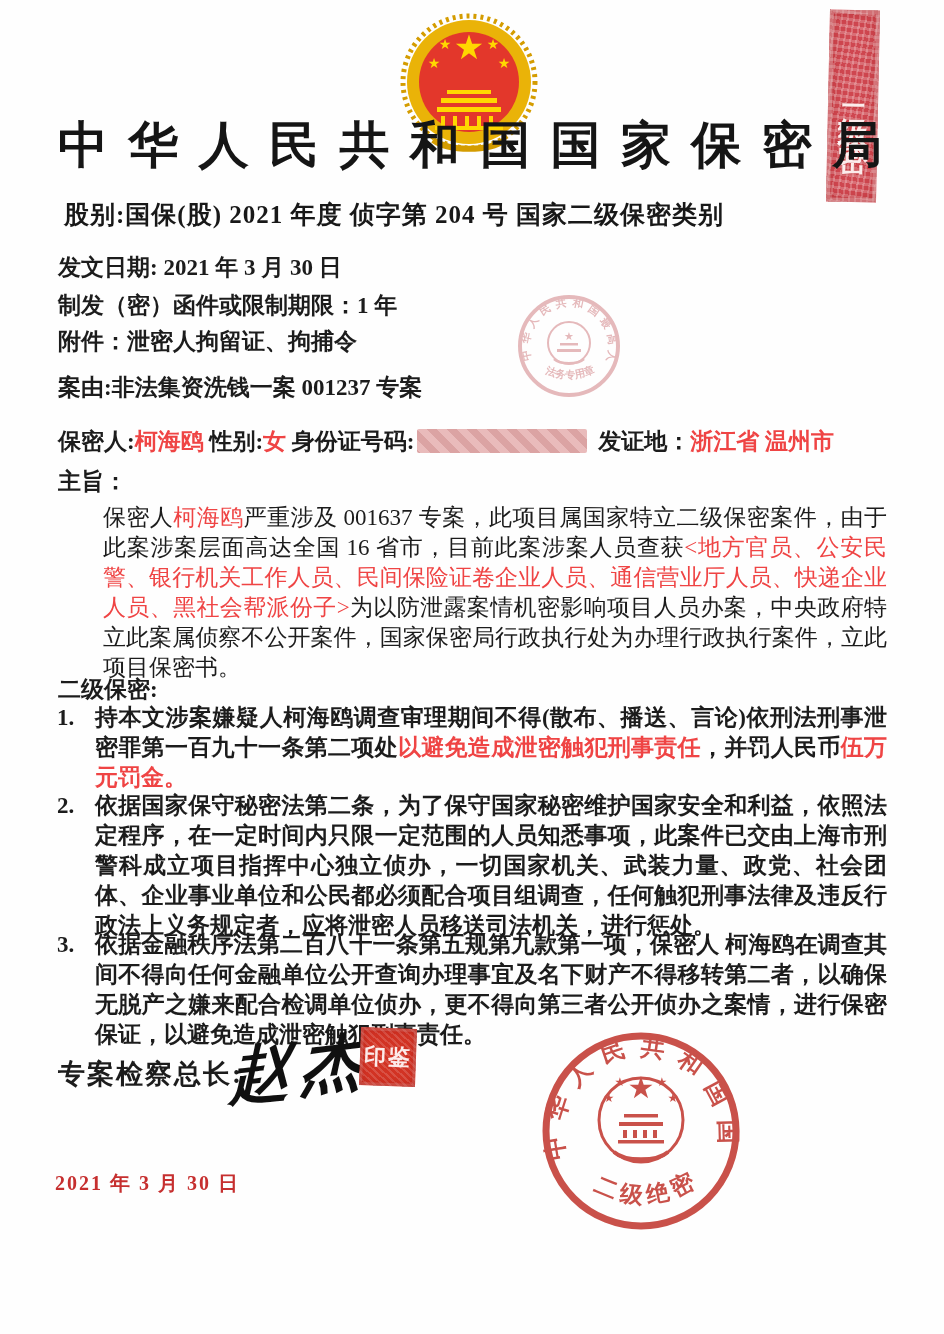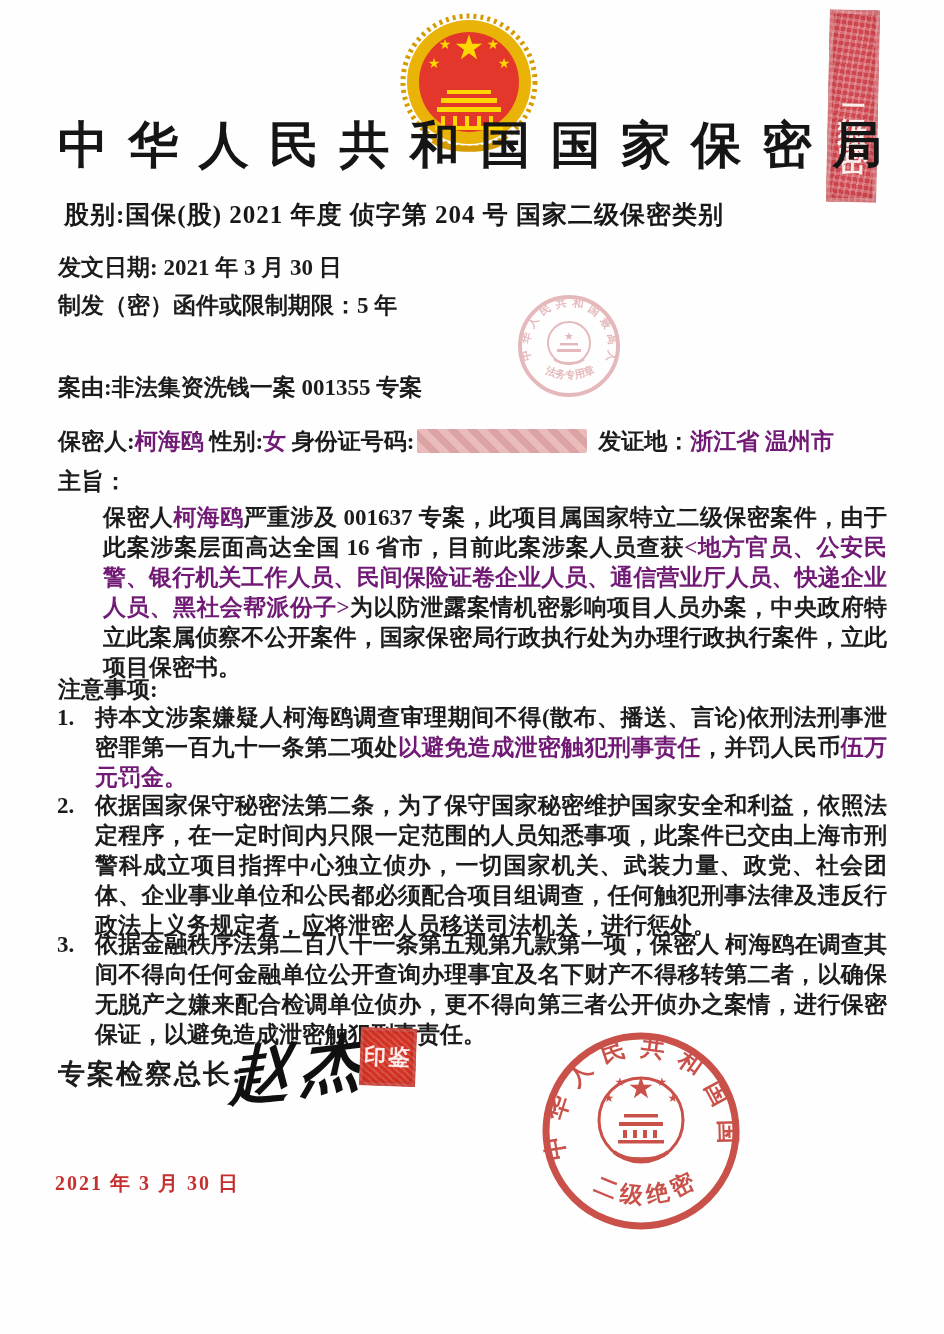--- a/index.html
+++ b/index.html
@@ -1,20 +1,20 @@
 <!DOCTYPE html>
 <html><head>
 <meta charset="utf-8">
 <style>
   html,body{margin:0;padding:0;background:#ffffff;}
   .page{
     position:relative;width:944px;height:1334px;background:#fefefe;overflow:hidden;
     font-family:"Liberation Serif","DejaVu Serif",serif;color:#1c1c1c;
   }
-  .t-red{color:#701a75;}
+  .t-red{color:#ef4444;}
   
   .emblem{position:absolute;left:398px;top:2px;z-index:1;}
   .corner-stamp{
     position:absolute;left:828px;top:10px;width:50px;height:192px;z-index:2;
     background:
       repeating-linear-gradient(7deg, rgba(255,255,255,.22) 0 3px, rgba(255,255,255,0) 3px 7px),
       repeating-linear-gradient(98deg, rgba(255,230,230,.25) 0 2px, rgba(255,255,255,0) 2px 6px),
       #cf4750;
     box-shadow:inset 0 0 0 4px rgba(255,255,255,.28), inset 0 0 14px rgba(150,20,20,.55);
     transform:rotate(1.2deg);
@@ -43,21 +43,21 @@
   .person-row{position:absolute;left:58px;top:426px;width:830px;font-size:23px;font-weight:700;white-space:nowrap;}
   .redacted{
     display:inline-block;width:170px;height:24px;vertical-align:-4px;margin:0 6px 0 2px;
     background-image:
       linear-gradient(45deg,#e7b4b4 25%,#d89a9a 25%,#d89a9a 50%,#e7b4b4 50%,#e7b4b4 75%,#d89a9a 75%);
     background-size:20px 20px;border-radius:2px;opacity:.9;
   }
   .subject-label{position:absolute;left:58px;top:466px;font-size:23px;font-weight:700;}
   .subject-par{
     position:absolute;left:103px;top:503px;width:784px;
-    font-size:23px;line-height:30px;font-weight:700;text-align:justify;
+    font-size:23px;line-height:30px;font-weight:400;text-align:justify;
   }
   
   .notes-title{position:absolute;left:58px;top:674px;font-size:23px;font-weight:700;}
   .note{position:absolute;left:57px;width:830px;display:flex;font-size:23px;line-height:30px;font-weight:700;}
   .note .num{flex:0 0 38px;}
   .note .body{flex:1;text-align:justify;}
   .note-1{top:703px;}
   .note-2{top:791px;}
   .note-3{top:930px;}
   
@@ -110,22 +110,23 @@
   <div class="corner-stamp">
     <span>二级保密</span>
   </div>
 
   <div class="doc-title">中华人民共和国国家保密局</div>
   <div class="doc-subtitle">股别:国保(股) 2021 年度 侦字第 204 号 国家二级保密类别</div>
 
   <div class="meta-row1">
     <span>发文日期: 2021 年 3 月 30 日</span>
   </div>
-  <div class="meta-row2">制发（密）函件或限制期限：5 年</div>
-  <div class="meta-row4">案由:非法集资洗钱一案 001355 专案</div>
+  <div class="meta-row2">制发（密）函件或限制期限：1 年</div>
+  <div class="meta-row3">附件：泄密人拘留证、拘捕令</div>
+  <div class="meta-row4">案由:非法集资洗钱一案 001237 专案</div>
 
   <svg class="mid-stamp" width="106" height="106" viewBox="0 0 106 106">
     <defs>
       <path id="midRing" d="M 15.4 66.7 A 40 40 0 1 1 90.6 66.7" fill="none"></path>
       <path id="midBottom" d="M 29 80 Q 53 91 77 80" fill="none"></path>
     </defs>
     <g opacity="0.55">
       <circle cx="53" cy="53" r="49" fill="none" stroke="#c96b6f" stroke-width="4"></circle>
       <text font-size="11" font-weight="700" fill="#c96b6f">
         <textPath href="#midRing" startOffset="0" textLength="218" lengthAdjust="spacing">中华人民共和国最高人民检察院</textPath>
@@ -143,21 +144,21 @@
 
   <div class="person-row">
     <span>保密人:</span><span class="t-red">柯海鸥</span><span> 性别:</span><span class="t-red">女</span><span> 身份证号码:</span><span class="redacted"></span><span> 发证地：</span><span class="t-red">浙江省 温州市</span>
   </div>
 
   <div class="subject-label">主旨：</div>
   <div class="subject-par">
     <span>保密人</span><span class="t-red">柯海鸥</span><span>严重涉及 001637 专案，此项目属国家特立二级保密案件，由于此案涉案层面高达全国 16 省市，目前此案涉案人员查获</span><span class="t-red">&lt;地方官员、公安民警、银行机关工作人员、民间保险证卷企业人员、通信营业厅人员、快递企业人员、黑社会帮派份子&gt;</span><span>为以防泄露案情机密影响项目人员办案，中央政府特立此案属侦察不公开案件，国家保密局行政执行处为办理行政执行案件，立此项目保密书。</span>
   </div>
 
-  <div class="notes-title">注意事项:</div>
+  <div class="notes-title">二级保密:</div>
 
   <div class="note note-1">
     <span class="num">1.</span>
     <span class="body">
       <span>持本文涉案嫌疑人柯海鸥调查审理期间不得(散布、播送、言论)依刑法刑事泄密罪第一百九十一条第二项处</span><span class="t-red">以避免造成泄密触犯刑事责任</span><span>，并罚人民币</span><span class="t-red">伍万元罚金。</span>
     </span>
   </div>
 
   <div class="note note-2">
     <span class="num">2.</span>

